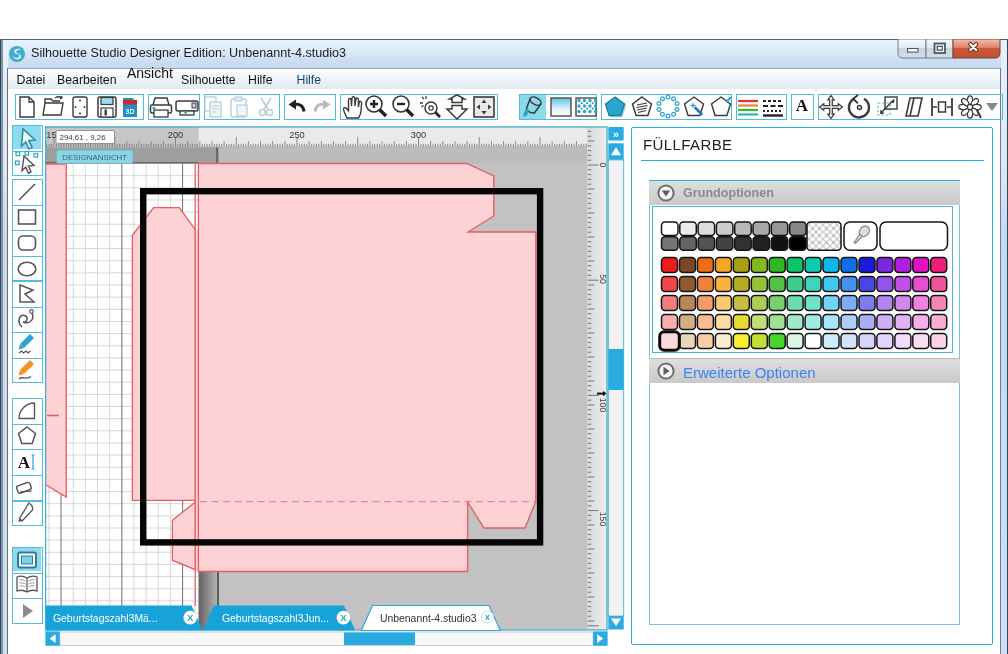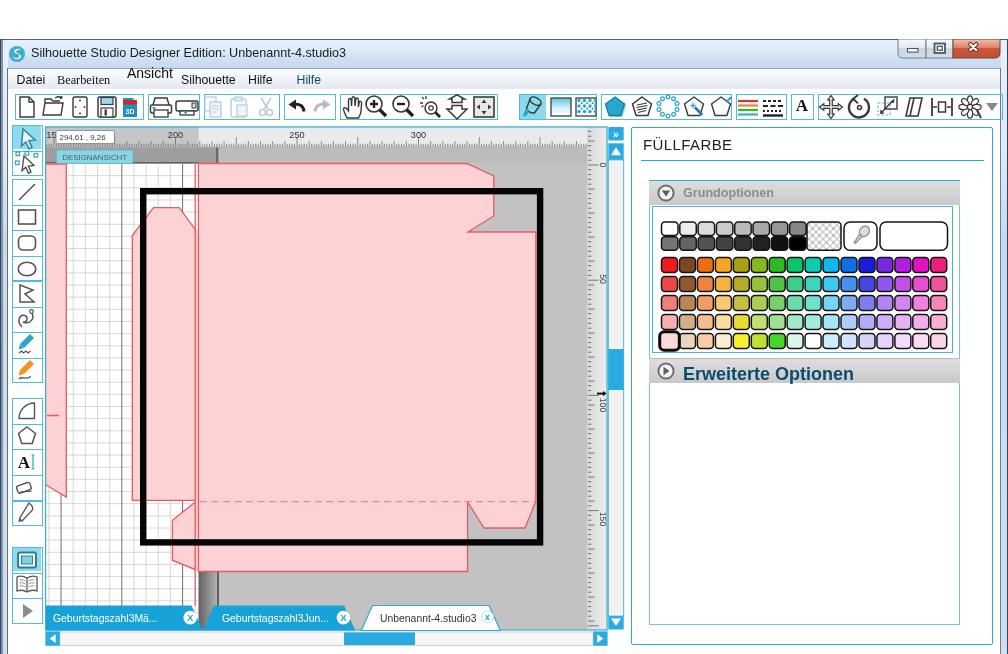--- a/index.html
+++ b/index.html
@@ -51,21 +51,21 @@
  <rect x="11.5" y="9.5" width="10.5" height="3.6" fill="#fdfdfd" stroke="#4a5866" stroke-width="1.1"></rect>
  <rect x="38.5" y="4.5" width="10.5" height="9.5" fill="#f4f7fa" stroke="#4a5866" stroke-width="1.8"></rect>
  <rect x="41.3" y="7.3" width="4.9" height="3.9" fill="#fff" stroke="#4a5866" stroke-width="1.3"></rect>
  <path d="M74.4 5.2 L80.2 11 M80.2 5.2 L74.4 11" stroke="#6e3428" stroke-width="4.4" stroke-linecap="round"></path>
  <path d="M74.4 5.2 L80.2 11 M80.2 5.2 L74.4 11" stroke="#fff" stroke-width="2.2" stroke-linecap="round"></path>
 </svg>
 
 <div class="ab" style="left:8px;top:29px;width:992px;height:21px;
  background:linear-gradient(#fcfdfe,#eef1f6 55%,#e3e9f1);border-top:1px solid #98a8b8;"></div>
 <div class="ab" style="left:16.5px;top:33.5px;font-size:12.3px;color:#101010;">Datei</div>
-<div class="ab" style="left:57px;top:33.5px;font-size:12.3px;color:#101010;font-family:Liberation Serif, serif;">Bearbeiten</div>
+<div class="ab" style="left:57px;top:33.5px;font-size:12.3px;color:#101010;">Bearbeiten</div>
 <div class="ab" style="left:127px;top:26px;font-size:14px;color:#101010;">Ansicht</div>
 <div class="ab" style="left:181px;top:33.5px;font-size:12.3px;color:#101010;">Silhouette</div>
 <div class="ab" style="left:248px;top:33.5px;font-size:12.3px;color:#101010;">Hilfe</div>
 <div class="ab" style="left:296.5px;top:33.5px;font-size:12.3px;color:#0c4a6e;">Hilfe</div>
 <div class="ab" style="left:8px;top:50px;width:992px;height:35px;background:#fff;"></div>
 <div class="ab" style="left:14.5px;top:54.5px;width:129px;height:26.5px;border:1.2px solid #53bcdc;box-sizing:border-box;"></div>
 <div class="ab" style="left:147.5px;top:54.5px;width:52.5px;height:26.5px;border:1.2px solid #53bcdc;box-sizing:border-box;"></div>
 <div class="ab" style="left:203.5px;top:54.5px;width:76px;height:26.5px;border:1.2px solid #53bcdc;box-sizing:border-box;"></div>
 <div class="ab" style="left:283.5px;top:54.5px;width:52px;height:26.5px;border:1.2px solid #53bcdc;box-sizing:border-box;"></div>
 <div class="ab" style="left:339.5px;top:54.5px;width:158px;height:26.5px;border:1.2px solid #53bcdc;box-sizing:border-box;"></div>
@@ -467,21 +467,21 @@
  <circle cx="9" cy="9" r="7.6" fill="#f4f4f4" stroke="#6e6e6e" stroke-width="2"></circle>
  <path d="M4.8 6.5 L13.2 6.5 L9 12.5 Z" fill="#5f5f5f"></path>
     </svg>
 <div class="ab" style="left:683px;top:146.5px;font-size:12.6px;font-weight:bold;color:#8b8b8b;">Grundoptionen</div>
 <div class="ab" style="left:651.5px;top:166.5px;width:301.5px;height:147px;border:1.2px solid #49b4d8;box-sizing:border-box;background:#fff;"></div>
 <div class="ab" style="left:649px;top:319px;width:311px;height:24.5px;background:linear-gradient(#dedede,#c9c9c9);border-top:1px solid #bbb;box-sizing:border-box;"></div>
 <svg class="ab" style="left:657px;top:322.5px;" width="18" height="18" viewBox="0 0 18 18">
  <circle cx="9" cy="9" r="7.6" fill="#f4f4f4" stroke="#6e6e6e" stroke-width="2"></circle>
  <path d="M6.5 4.8 L12.5 9 L6.5 13.2 Z" fill="#5f5f5f"></path>
     </svg>
-<div class="ab" style="left:683px;top:324.5px;font-size:18px;font-weight:bold;color:#0c4a6e;">Erweiterte Optionen</div>
+<div class="ab" style="left:683px;top:324.5px;font-size:15px;font-weight:normal;color:#3b82f6;">Erweiterte Optionen</div>
 <svg class="ab" style="left:651.5px;top:166.5px;" width="306.5" height="147" viewBox="651.5 166.5 306.5 147">
       <defs>
         <pattern id="hp" width="7" height="7" patternUnits="userSpaceOnUse">
           <path d="M0 0 L7 7 M7 0 L0 7" stroke="#9a9a9a" stroke-width="1"></path>
         </pattern>
       </defs>
       <rect x="661.0" y="182.5" width="16.5" height="13.5" rx="3.5" fill="#ffffff" stroke="#141414" stroke-width="1.5"></rect>
       <rect x="679.3" y="182.5" width="16.5" height="13.5" rx="3.5" fill="#ececec" stroke="#141414" stroke-width="1.5"></rect>
       <rect x="697.6" y="182.5" width="16.5" height="13.5" rx="3.5" fill="#dcdcdc" stroke="#141414" stroke-width="1.5"></rect>
       <rect x="715.9" y="182.5" width="16.5" height="13.5" rx="3.5" fill="#cbcbcb" stroke="#141414" stroke-width="1.5"></rect>

